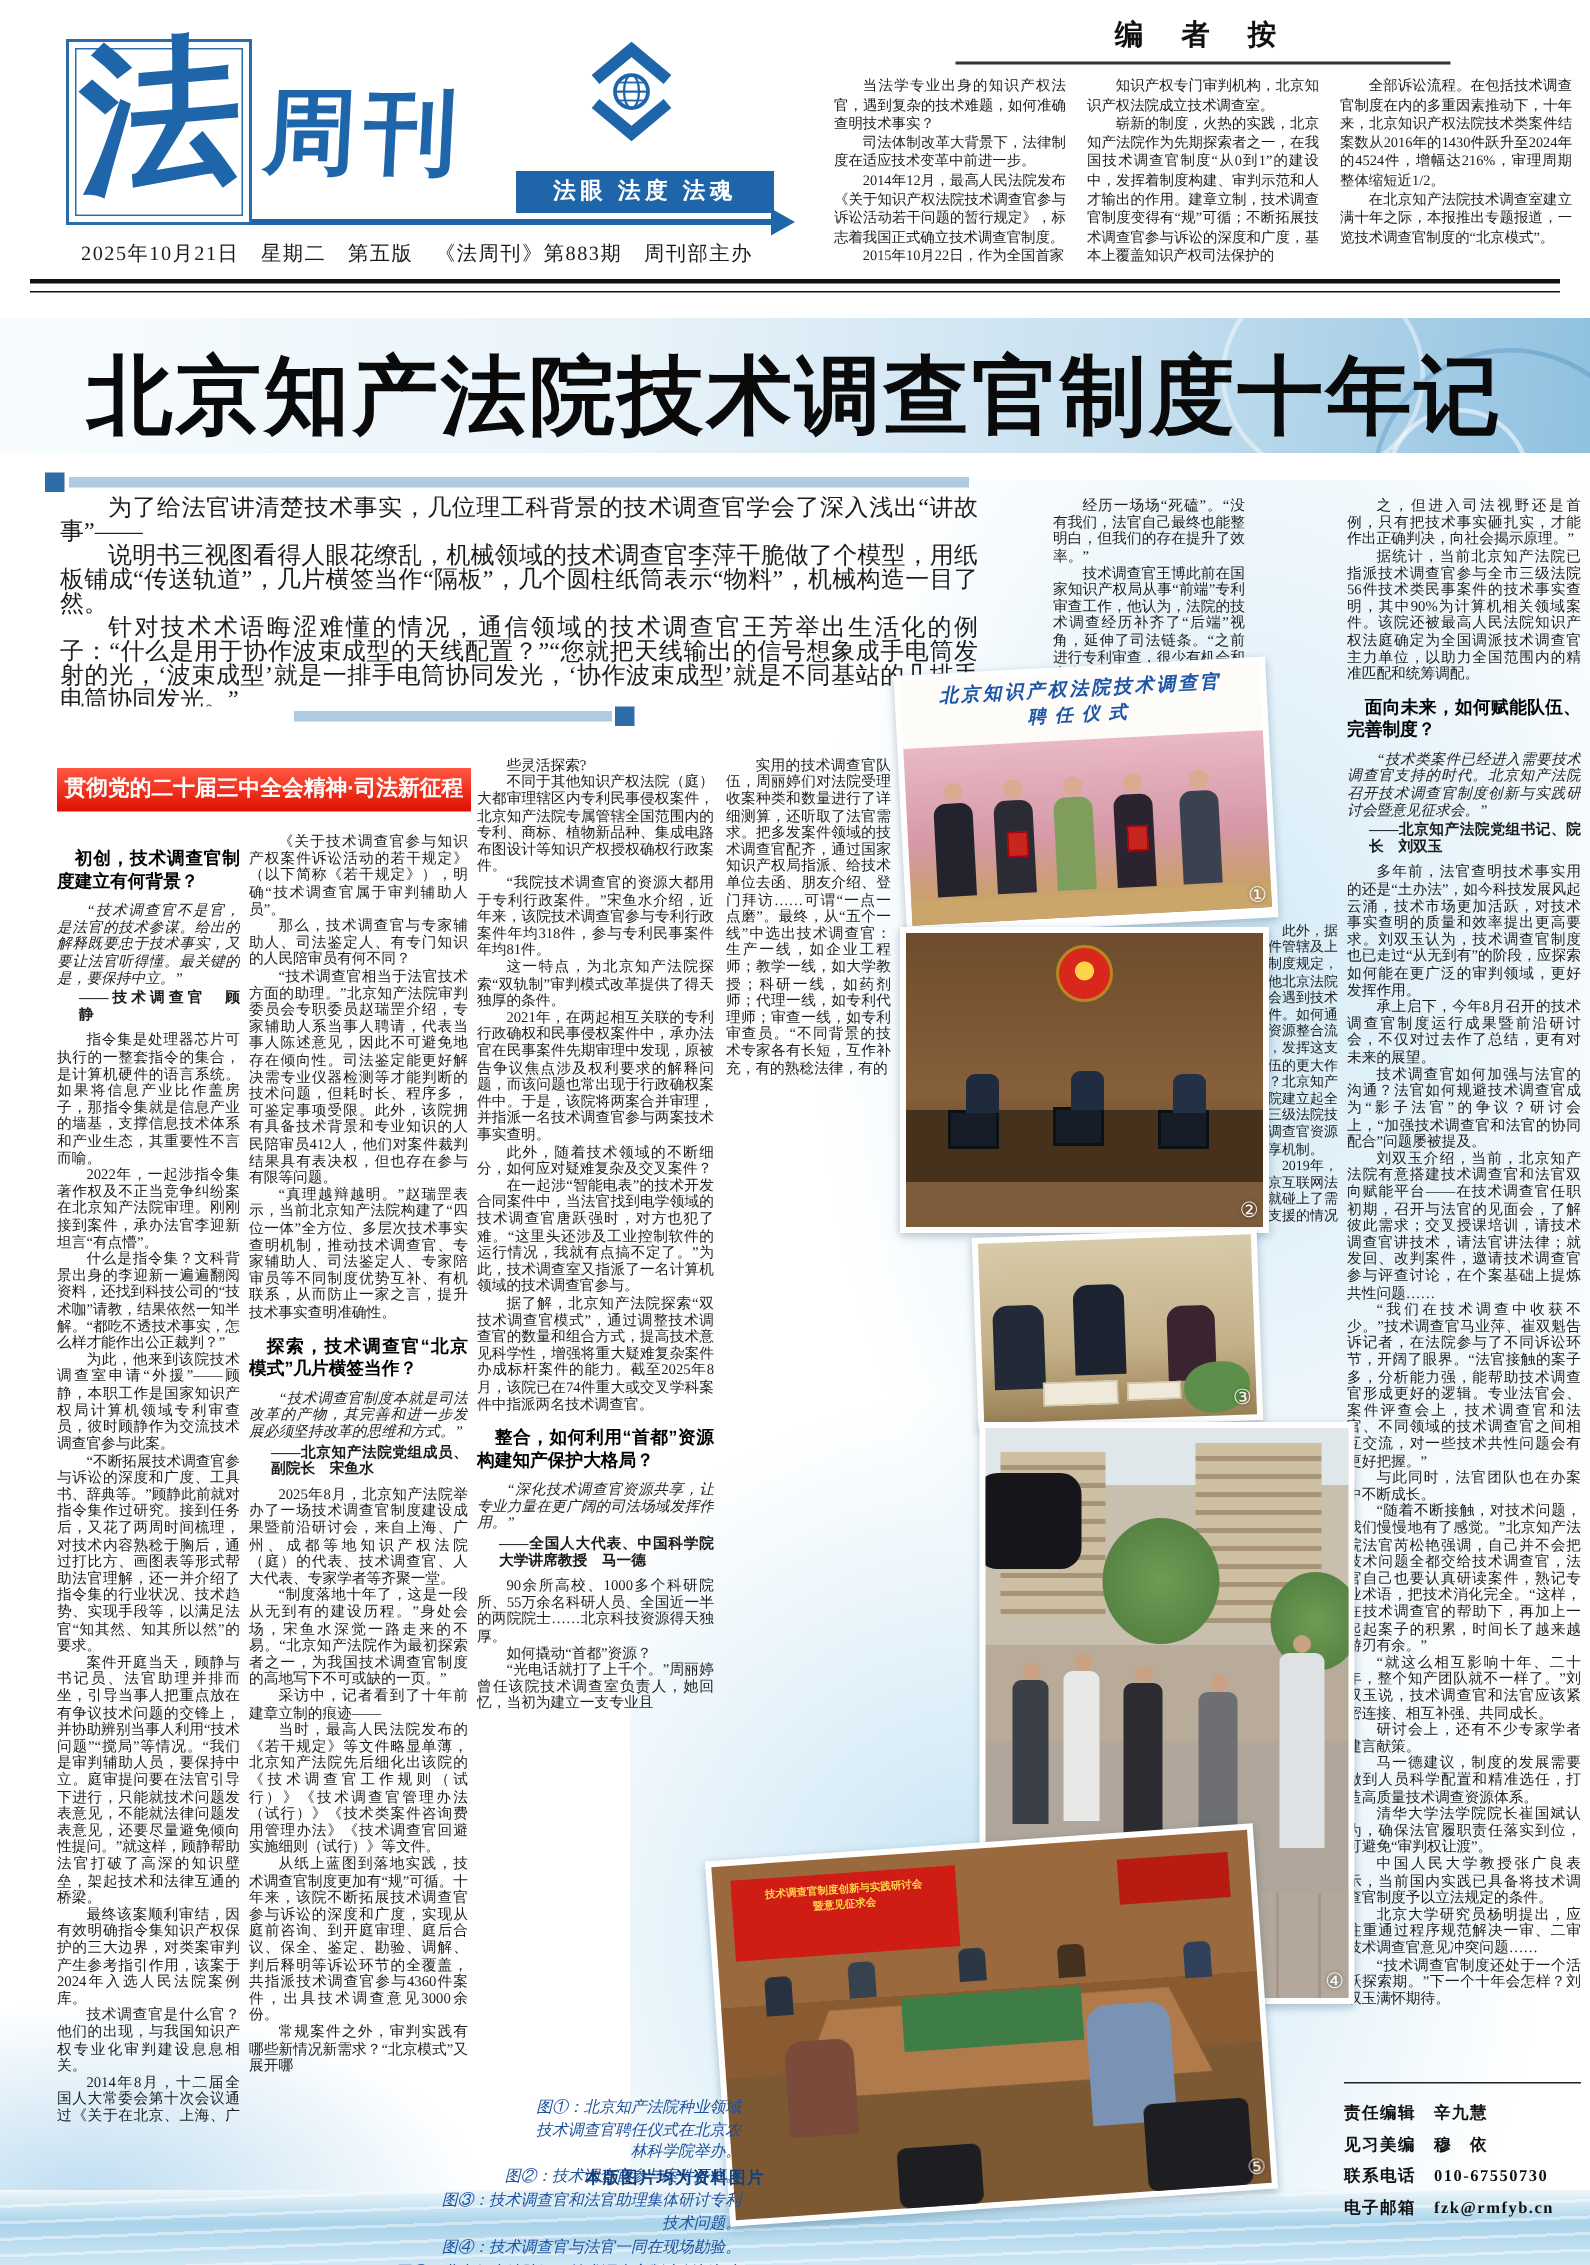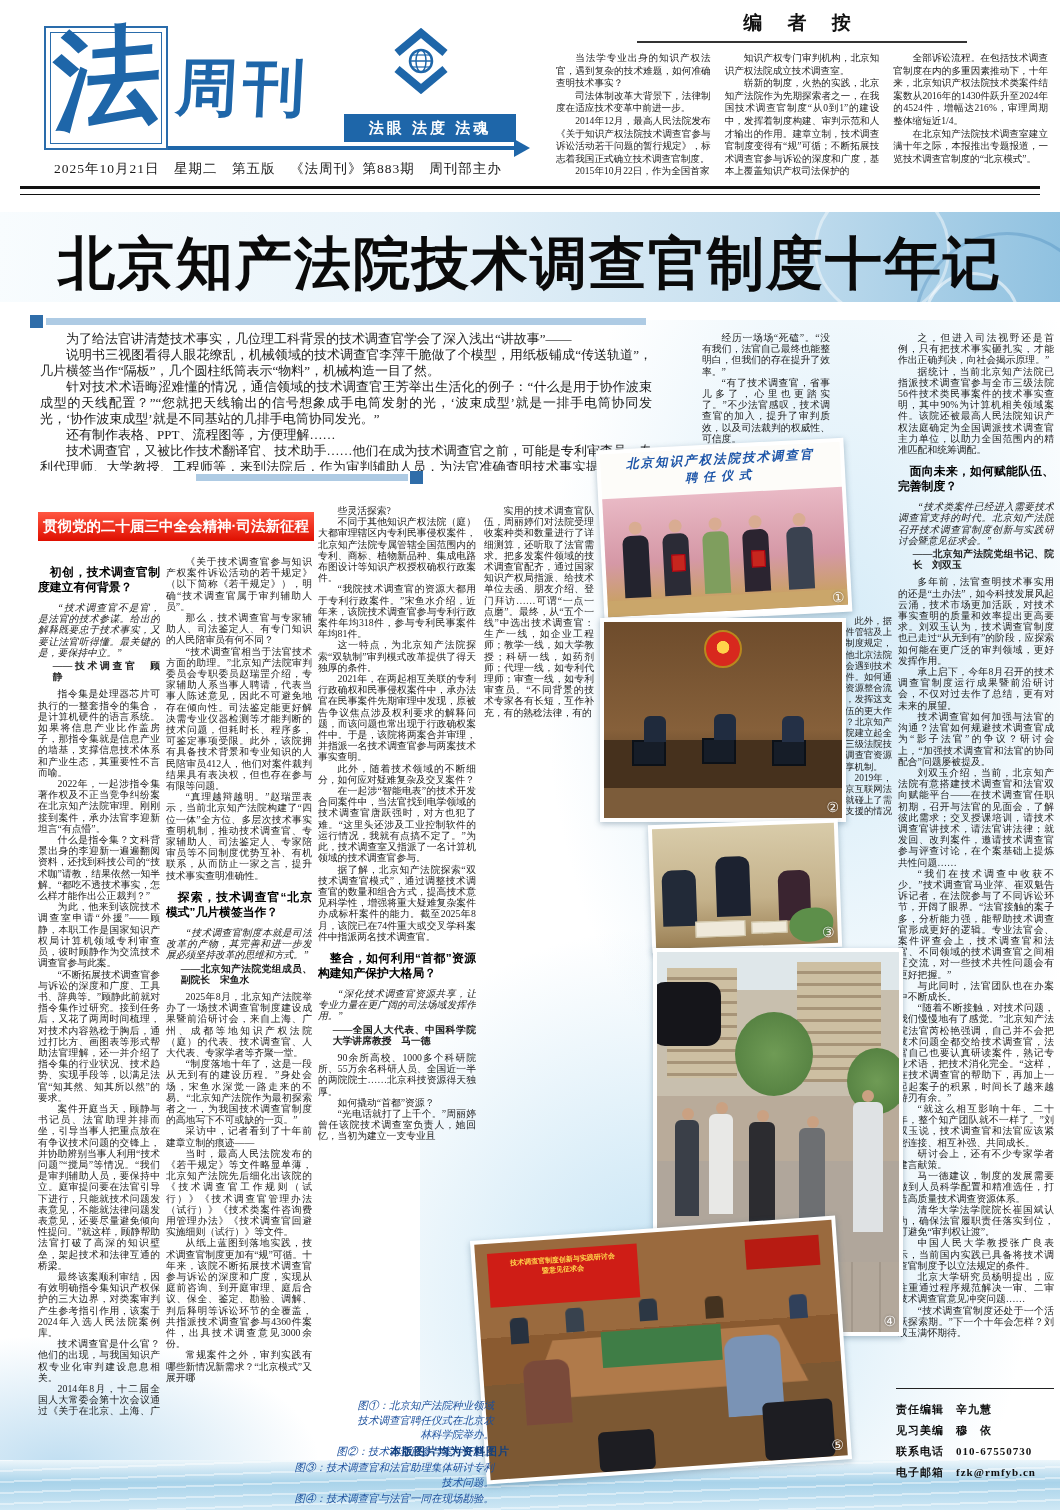--- a/index.html
+++ b/index.html
@@ -41,21 +41,21 @@
               color:#0a0a0a;letter-spacing:2px;font-family:"Liberation Sans",sans-serif;}
   .byline{position:relative;text-align:center;margin-top:9px;font-size:13px;color:#111;letter-spacing:2px;}
   .byline .sq{display:inline-block;width:9px;height:9px;border:1px solid #333;margin-right:8px;}
   
   .bar-top{left:46px;top:318px;width:600px;height:7px;background:#aecbe4;}
   .sq-deco{width:13px;height:13px;background:#2f6da9;}
   .sq1{left:30px;top:315px;}
   .bar-bot{left:196px;top:474px;width:212px;height:7px;background:#aecbe4;}
   .sq2{left:410px;top:471px;}
   .intro{left:40px;top:331px;width:612px;height:140px;overflow:hidden;
-         font-size:13px;line-height:16px;text-align:justify;}
+         font-size:16px;line-height:16px;text-align:justify;}
   .intro .para{margin:0;text-indent:2em;}
   
   .red-banner{left:38px;top:512px;width:276px;height:29px;text-align:center;line-height:29px;
               background:linear-gradient(180deg,#ff5742,#df0f00);color:#fff;font-weight:bold;
               font-size:14.5px;font-family:"Liberation Sans",sans-serif;letter-spacing:0;z-index:2;}
   
   .col{position:absolute;overflow:hidden;font-size:9.8px;line-height:11.2px;text-align:justify;z-index:2;}
   .col .blk{margin:0;}
   .blk-p{text-indent:2em;}
   .blk-h{font-weight:bold;font-family:"Liberation Sans",sans-serif;font-size:11.8px;
@@ -172,21 +172,21 @@
           <div class="para">当法学专业出身的知识产权法官，遇到复杂的技术难题，如何准确查明技术事实？</div>
           <div class="para">司法体制改革大背景下，法律制度在适应技术变革中前进一步。</div>
           <div class="para">2014年12月，最高人民法院发布《关于知识产权法院技术调查官参与诉讼活动若干问题的暂行规定》，标志着我国正式确立技术调查官制度。</div>
           <div class="para">2015年10月22日，作为全国首家</div>
         </div>
       <div class="ed-col">
           <div class="para">知识产权专门审判机构，北京知识产权法院成立技术调查室。</div>
           <div class="para">崭新的制度，火热的实践，北京知产法院作为先期探索者之一，在我国技术调查官制度“从0到1”的建设中，发挥着制度构建、审判示范和人才输出的作用。建章立制，技术调查官制度变得有“规”可循；不断拓展技术调查官参与诉讼的深度和广度，基本上覆盖知识产权司法保护的</div>
         </div>
       <div class="ed-col">
-          <div class="para">全部诉讼流程。在包括技术调查官制度在内的多重因素推动下，十年来，北京知识产权法院技术类案件结案数从2016年的1430件跃升至2024年的4524件，增幅达216%，审理周期整体缩短近1/4。</div>
+          <div class="para">全部诉讼流程。在包括技术调查官制度在内的多重因素推动下，十年来，北京知识产权法院技术类案件结案数从2016年的1430件跃升至2024年的4524件，增幅达216%，审理周期整体缩短近1/2。</div>
           <div class="para">在北京知产法院技术调查室建立满十年之际，本报推出专题报道，一览技术调查官制度的“北京模式”。</div>
         </div>
     </div>
   </div>
   <div class="abs header-rule"></div>
 
   <div class="abs hband">
     <div class="hb-ring hb-r1"></div>
     <div class="hb-ring hb-r2"></div>
     <div class="hb-ring hb-r3"></div>
@@ -253,21 +253,20 @@
       <div class="blk blk-a">——全国人大代表、中国科学院大学讲席教授　马一德</div>
       <div class="blk blk-p">90余所高校、1000多个科研院所、55万余名科研人员、全国近一半的两院院士……北京科技资源得天独厚。</div>
       <div class="blk blk-p">如何撬动“首都”资源？</div>
       <div class="blk blk-p">“光电话就打了上千个。”周丽婷曾任该院技术调查室负责人，她回忆，当初为建立一支专业且</div>
     </div>
   <div class="col c4">
       <div class="blk blk-p">实用的技术调查官队伍，周丽婷们对法院受理收案种类和数量进行了详细测算，还听取了法官需求。把多发案件领域的技术调查官配齐，通过国家知识产权局指派、给技术单位去函、朋友介绍、登门拜访……可谓“一点一点磨”。最终，从“五个一线”中选出技术调查官：生产一线，如企业工程师；教学一线，如大学教授；科研一线，如药剂师；代理一线，如专利代理师；审查一线，如专利审查员。“不同背景的技术专家各有长短，互作补充，有的熟稔法律，有的</div>
     </div>
   <div class="col c5">
       <div class="blk blk-p">经历一场场“死磕”。“没有我们，法官自己最终也能整明白，但我们的存在提升了效率。”</div>
-      <div class="blk blk-p">“有了技术调查官，省事儿多了，心里也更踏实了。”不少法官感叹，技术调查官的加入，提升了审判质效，以及司法裁判的权威性、可信度。</div>
       <div class="blk blk-p">技术调查官王博此前在国家知识产权局从事“前端”专利审查工作，他认为，法院的技术调查经历补齐了“后端”视角，延伸了司法链条。“之前进行专利审查，很少有机会和当事人见面，也较难具象体会专利如何被用作经济武器。今后回到原岗位授权专利，对宽严尺度的把握将更加审慎。”</div>
     </div>
   <div class="col c5b">
       <div class="blk blk-p">此外，据案件管辖及上诉制度规定，其他北京法院也会遇到技术案件。如何通过资源整合流动，发挥这支队伍的更大作用？北京知产法院建立起全市三级法院技术调查官资源共享机制。</div>
       <div class="blk blk-p">2019年，北京互联网法院就碰上了需要支援的情况——那是全国首例涉及“暗刷流量”虚增网站点击量的案件。然而，什么是“暗刷流量”？是真实用户点击还是机刷？是否会损害公共利益？这些均有赖于技术问题的厘清。</div>
     </div>
   <div class="col c6">
       <div class="blk blk-p">之，但进入司法视野还是首例，只有把技术事实砸扎实，才能作出正确判决，向社会揭示原理。”</div>
       <div class="blk blk-p">据统计，当前北京知产法院已指派技术调查官参与全市三级法院56件技术类民事案件的技术事实查明，其中90%为计算机相关领域案件。该院还被最高人民法院知识产权法庭确定为全国调派技术调查官主力单位，以助力全国范围内的精准匹配和统筹调配。</div>
       <div class="blk blk-h">面向未来，如何赋能队伍、完善制度？</div>

